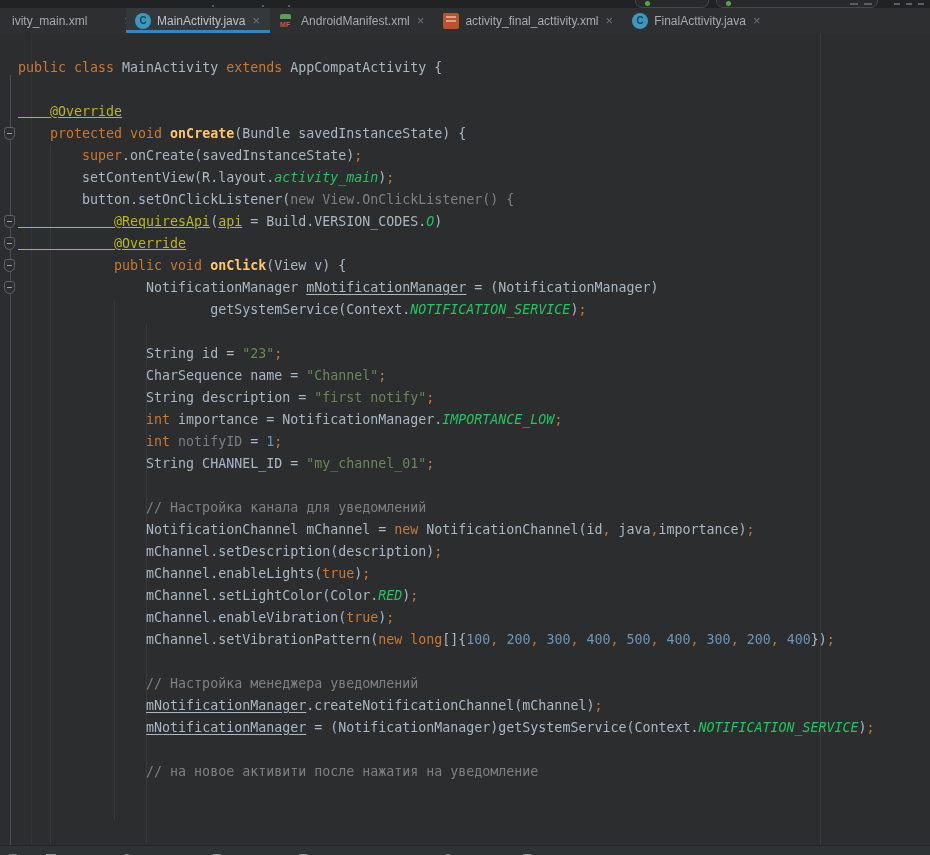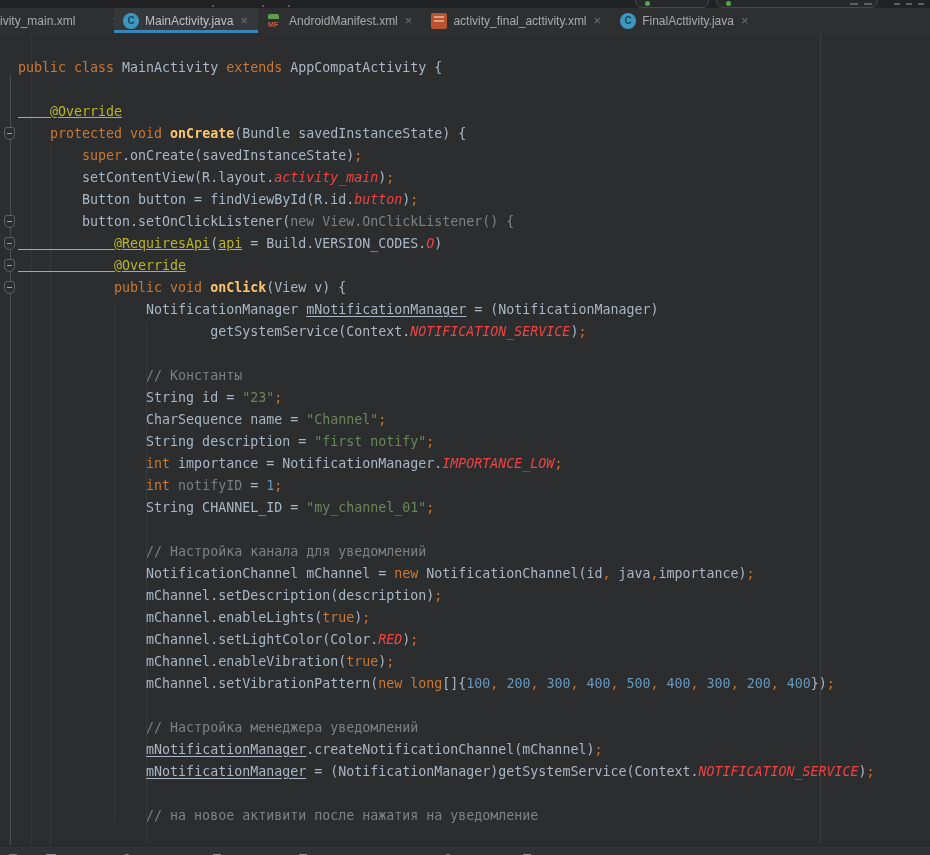--- a/index.html
+++ b/index.html
@@ -18,21 +18,21 @@
   .tb-dot{position:absolute;width:2px;height:2px;background:#55595c;top:5px;}
 
   
   .tabbar{position:absolute;left:0;top:8px;width:930px;height:25px;background:#2d2f31;display:flex;align-items:stretch;}
   .tab{display:flex;align-items:center;gap:6px;padding:0 9px;position:relative;cursor:default;}
   .tab-label{font-size:12px;color:#a6abb0;white-space:nowrap;}
   .tab.active{background:#35383b;}
   .tab.active .tab-label{color:#bdc1c5;}
   .tab.active::after{content:"";position:absolute;left:0;right:0;bottom:0;height:3px;background:#3a84b8;}
   .tab-close{font-size:13px;color:#6e7378;line-height:1;padding:0 1px;}
-  .tab-first{width:105px;padding-left:0;overflow:hidden;gap:36px;}
+  .tab-first{width:105px;padding-left:12px;overflow:hidden;gap:36px;}
   .java-icon{width:16px;height:16px;border-radius:50%;background:#3e97be;color:#12455e;
              font-size:10px;font-weight:bold;text-align:center;line-height:16px;flex:0 0 16px;}
   .mf-icon{position:relative;width:16px;height:16px;flex:0 0 16px;}
   .mf-top{position:absolute;left:1px;top:1px;width:11px;height:5px;background:#5f9e52;border-radius:2px 2px 0 0;}
   .mf-badge{position:absolute;left:1px;bottom:0;font-size:7px;font-weight:bold;color:#cf5b45;line-height:8px;font-style:normal;}
   .layout-icon{position:relative;width:16px;height:16px;background:#b75430;border-radius:2px;flex:0 0 16px;}
   .layout-icon i{position:absolute;left:3px;width:10px;height:2px;background:#e0a183;}
   .layout-icon i.l1{top:3px;} .layout-icon i.l2{top:7px;}
   .layout-icon i.l3{top:11px;width:6px;background:#d5452c;}
 
@@ -50,21 +50,21 @@
   .fold-marker::before{content:"";display:block;width:5px;height:1px;background:#9ba0a5;margin:5px auto 0;}
   .code{position:absolute;left:18px;top:24px;z-index:2;}
   .cl{height:22px;white-space:pre;font:13.3px/22px "DejaVu Sans Mono",monospace;color:#A9B7C6;}
   .tk-kw{color:#CC7832;}
   .tk-def{color:#A9B7C6;}
   .tk-ann{color:#BBB529;text-decoration:underline;}
   .tk-mth{color:#FFC66D;font-weight:600;}
   .tk-str{color:#6A8759;}
   .tk-num{color:#6897BB;}
   .tk-cmt{color:#808080;}
-  .tk-fld{color:#ef4444;font-style:italic;}
+  .tk-fld{color:#22c55e;font-style:italic;}
   .tk-gray{color:#808080;}
   .tk-unused{color:#7a7e82;}
   .tk-pun{color:#CC7832;}
   .tk-ul{color:#A9B7C6;text-decoration:underline;text-underline-offset:2px;}
 
   
   .bottombar{position:absolute;left:0;top:845px;width:930px;height:26px;background:#2f3234;
              border-top:1px solid #242628;display:flex;align-items:center;gap:28px;padding-left:8px;box-sizing:border-box;}
   .bb-item{display:flex;align-items:center;gap:6px;}
   .bb-label{font-size:11px;color:#9ba1a6;white-space:nowrap;}
@@ -145,29 +145,27 @@
     <div class="indent-guide ig-2"></div>
     <div class="indent-guide ig-3"></div>
     <div class="margin-line"></div>
     <div class="code">
         <div class="cl"><span class="tk-kw">public class </span><span class="tk-def">MainActivity </span><span class="tk-kw">extends </span><span class="tk-def">AppCompatActivity {</span></div>
         <div class="cl"></div>
         <div class="cl"><span class="tk-ann">    @Override</span></div>
         <div class="cl"><span class="tk-kw">    protected void </span><span class="tk-mth">onCreate</span><span class="tk-def">(Bundle savedInstanceState) {</span></div>
         <div class="cl"><span class="tk-kw">        super</span><span class="tk-def">.onCreate(savedInstanceState)</span><span class="tk-pun">;</span></div>
         <div class="cl"><span class="tk-def">        setContentView(R.layout.</span><span class="tk-fld">activity_main</span><span class="tk-def">)</span><span class="tk-pun">;</span></div>
-        <div class="cl"><span class="tk-def">        Button button = findViewById(R.id.</span><span class="tk-fld">button</span><span class="tk-def">)</span><span class="tk-pun">;</span></div>
         <div class="cl"><span class="tk-def">        button.setOnClickListener(</span><span class="tk-gray">new View.OnClickListener() {</span></div>
         <div class="cl"><span class="tk-ann">            @RequiresApi</span><span class="tk-def">(</span><span class="tk-ann">api</span><span class="tk-def"> = Build.VERSION_CODES.</span><span class="tk-fld">O</span><span class="tk-def">)</span></div>
         <div class="cl"><span class="tk-ann">            @Override</span></div>
         <div class="cl"><span class="tk-kw">            public void </span><span class="tk-mth">onClick</span><span class="tk-def">(View v) {</span></div>
         <div class="cl"><span class="tk-def">                NotificationManager </span><span class="tk-ul">mNotificationManager</span><span class="tk-def"> = (NotificationManager)</span></div>
         <div class="cl"><span class="tk-def">                        getSystemService(Context.</span><span class="tk-fld">NOTIFICATION_SERVICE</span><span class="tk-def">)</span><span class="tk-pun">;</span></div>
         <div class="cl"></div>
-        <div class="cl"><span class="tk-cmt">                // Константы</span></div>
         <div class="cl"><span class="tk-def">                String id = </span><span class="tk-str">"23"</span><span class="tk-pun">;</span></div>
         <div class="cl"><span class="tk-def">                CharSequence name = </span><span class="tk-str">"Channel"</span><span class="tk-pun">;</span></div>
         <div class="cl"><span class="tk-def">                String description = </span><span class="tk-str">"first notify"</span><span class="tk-pun">;</span></div>
         <div class="cl"><span class="tk-kw">                int </span><span class="tk-def">importance = NotificationManager.</span><span class="tk-fld">IMPORTANCE_LOW</span><span class="tk-pun">;</span></div>
         <div class="cl"><span class="tk-kw">                int </span><span class="tk-unused">notifyID</span><span class="tk-def"> = </span><span class="tk-num">1</span><span class="tk-pun">;</span></div>
         <div class="cl"><span class="tk-def">                String CHANNEL_ID = </span><span class="tk-str">"my_channel_01"</span><span class="tk-pun">;</span></div>
         <div class="cl"></div>
         <div class="cl"><span class="tk-cmt">                // Настройка канала для уведомлений</span></div>
         <div class="cl"><span class="tk-def">                NotificationChannel mChannel = </span><span class="tk-kw">new </span><span class="tk-def">NotificationChannel(id</span><span class="tk-pun">,</span><span class="tk-def"> java</span><span class="tk-pun">,</span><span class="tk-def">importance)</span><span class="tk-pun">;</span></div>
         <div class="cl"><span class="tk-def">                mChannel.setDescription(description)</span><span class="tk-pun">;</span></div>

